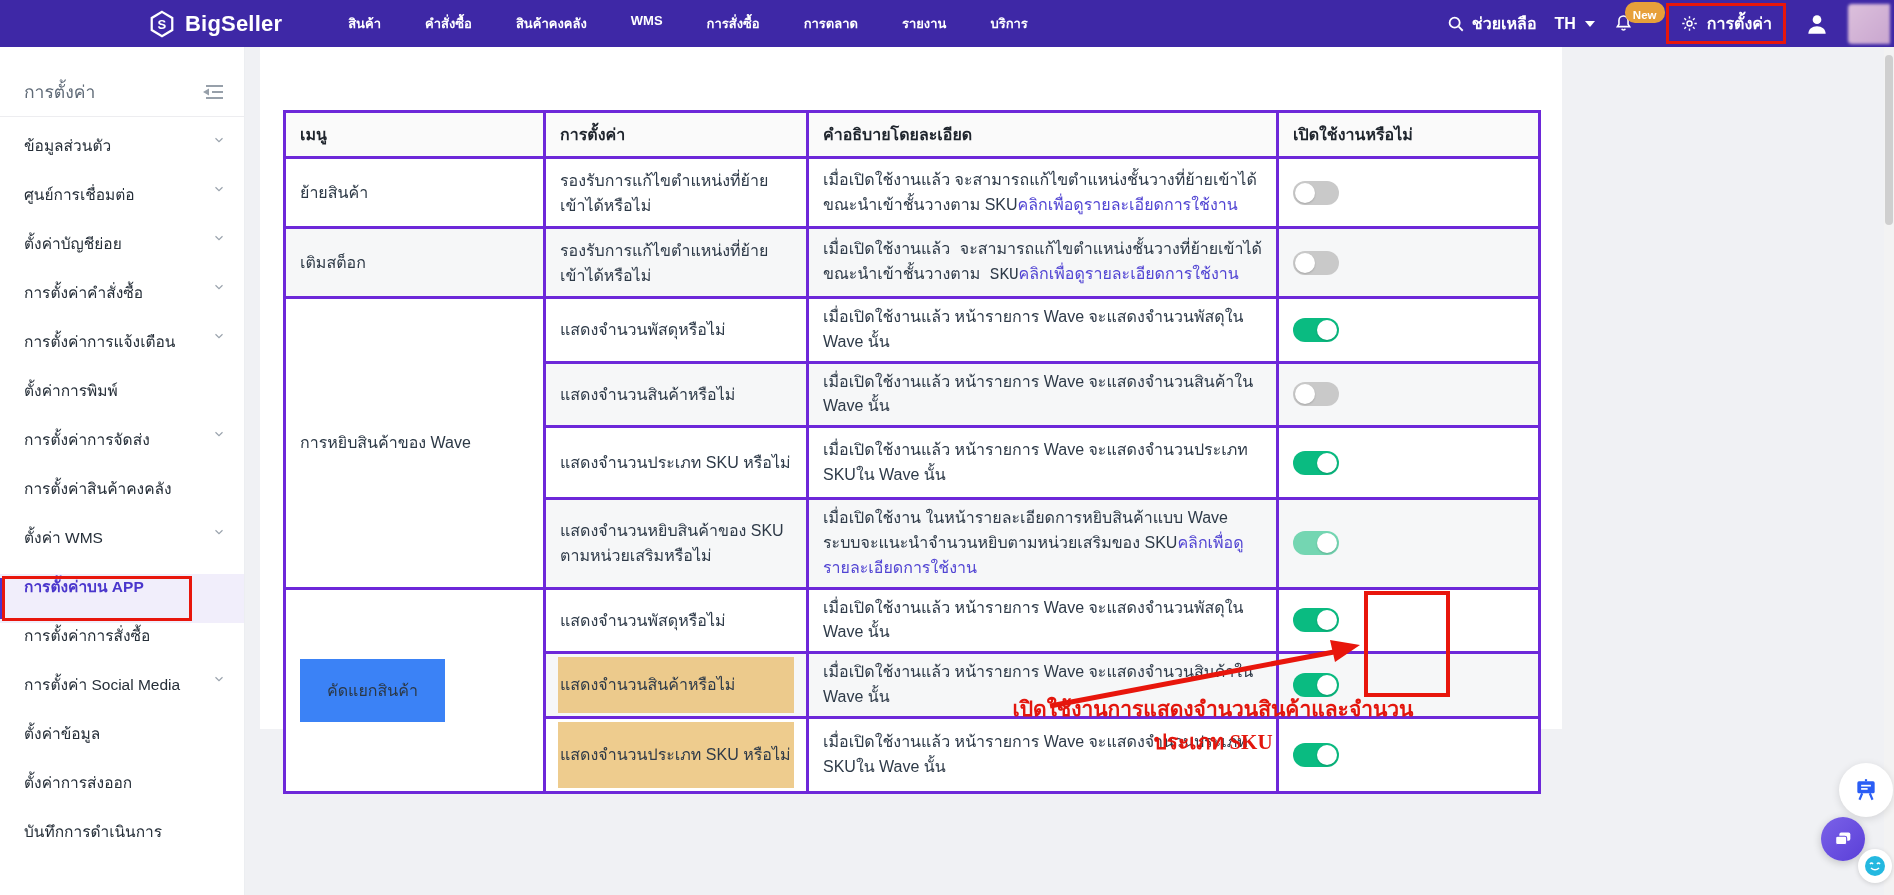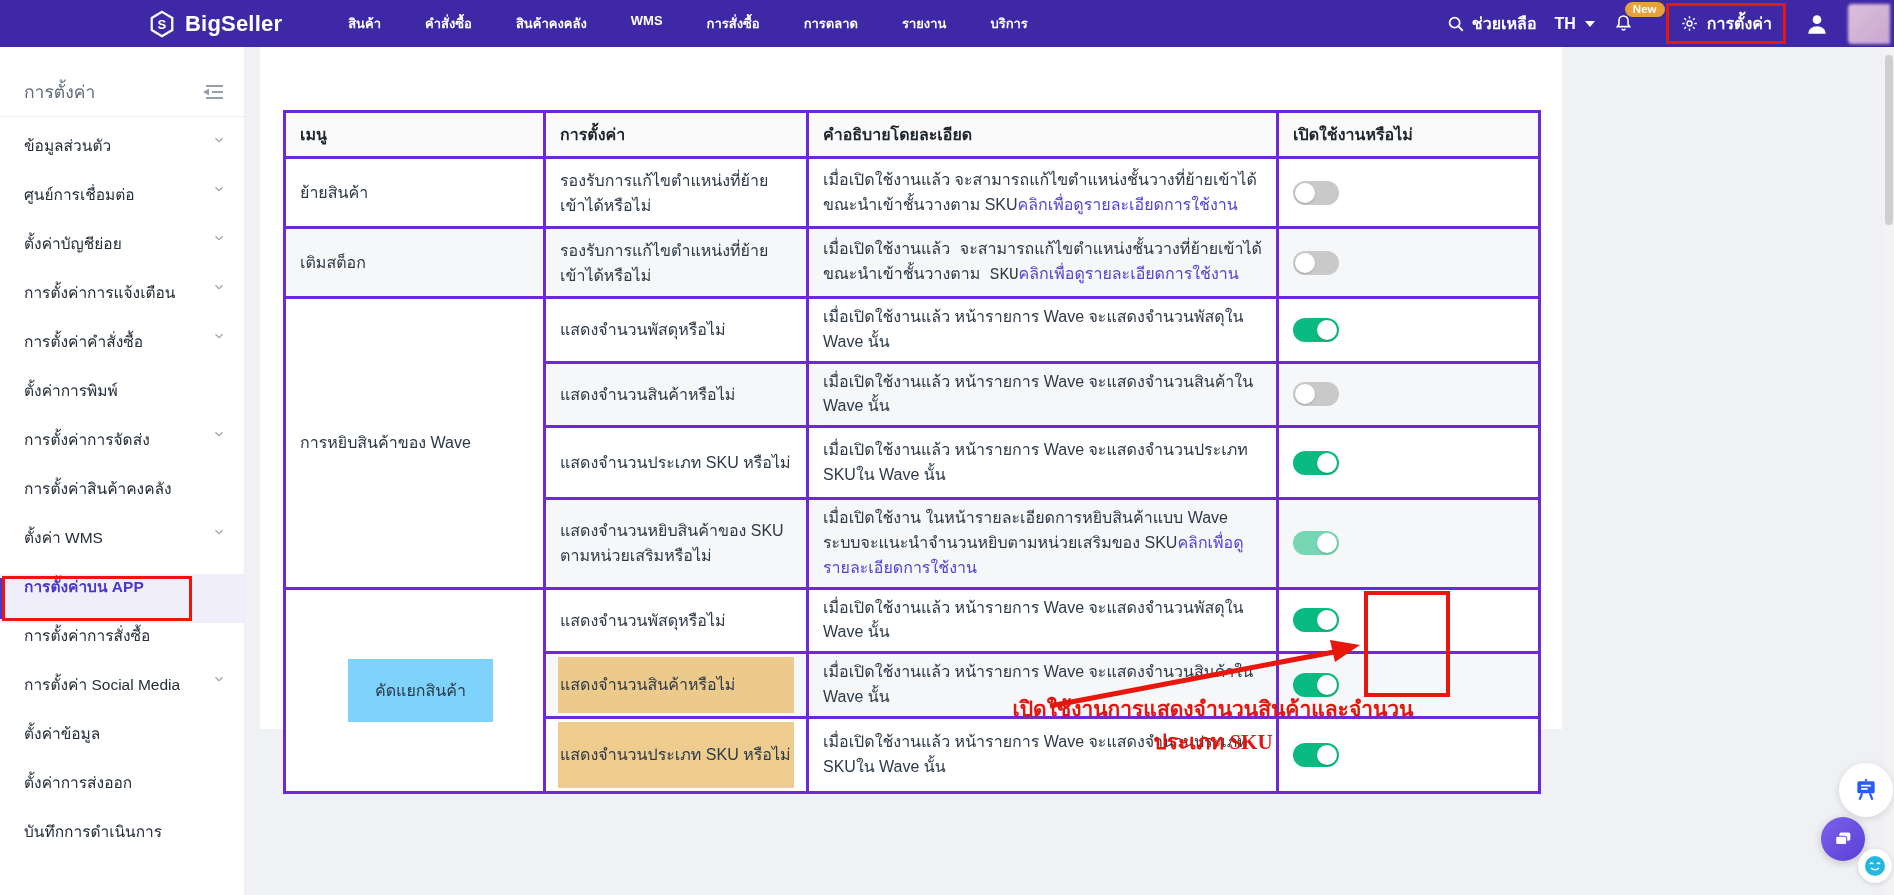--- a/index.html
+++ b/index.html
@@ -12,21 +12,21 @@
   .brand { display:flex; align-items:center; gap:9px; margin-left:148px;
     font-size:22px; font-weight:700; letter-spacing:.2px; }
   .nav { display:flex; gap:44px; margin-left:66px; font-size:13px; font-weight:600; }
   .nav-item { cursor:pointer; white-space:nowrap; }
   .topbar-right { margin-left:auto; display:flex; align-items:center; gap:18px; margin-right:4px; }
   .tb-btn { display:flex; align-items:center; gap:7px; font-size:16px; font-weight:600; cursor:pointer; }
   .caret-down { width:0; height:0; border-left:5px solid transparent; border-right:5px solid transparent;
     border-top:6px solid #fff; display:inline-block; margin-left:2px; }
   .bell-wrap { position:relative; cursor:pointer; margin-right:14px; }
   .new-badge { position:absolute; top:-11px; left:12px; background:#e7a03a; color:#fff;
-    font-size:11.5px; font-weight:700; padding:1px 8px 2px; border-radius:10px; }
+    font-size:11.5px; font-weight:700; padding:7px 8px 2px; border-radius:10px; }
   .tb-settings { display:flex; align-items:center; gap:8px; font-size:16px; font-weight:600;
     border:3px solid #e8160c; padding:5px 11px; cursor:pointer; }
   .avatar-btn { cursor:pointer; display:flex; align-items:center; }
   .user-redacted { width:42px; height:40px; background:linear-gradient(135deg,#dcc0dc,#c9a6cf);
     border-radius:4px 0 0 4px; filter:blur(1.5px); }
 
   
   .sidebar { position:absolute; left:0; top:47px; width:245px; bottom:0; background:#fff;
     border-right:1px solid #eceef1; z-index:10; }
   .sb-header { height:70px; display:flex; align-items:center; justify-content:space-between;
@@ -50,21 +50,21 @@
     vertical-align:middle; padding:6px 14px; }
   .settings-table thead th { background:#fafafa; font-weight:700; color:#1f252d;
     height:46px; font-size:16px; }
   tr.striped > td { background:#f6f7f8; }
   td.menu-cell { background:#fff; color:#2c3845; }
   td.setting-cell { position:relative; }
   td.desc-cell { line-height:1.55;margin-left:44px; }
   .hl-fill { position:absolute; left:12px; right:12px; top:3px; bottom:3px;
     background:rgba(231,184,99,0.72); }
   .setting-text { position:relative; z-index:2; }
-  .hl-menu { display:inline-block; padding:19px 27px; background:#7dd3fc;margin-left:48px; }
+  .hl-menu { display:inline-block; padding:19px 27px; background:#3b82f6; }
   .usage-link { color:#5144d3; cursor:pointer; text-decoration:none; }
 
   
   .toggle { width:46px; height:24px; border-radius:12px; position:relative;
     display:inline-block; vertical-align:middle; cursor:pointer; }
   .toggle::after { content:""; position:absolute; width:20px; height:20px; border-radius:50%;
     background:#fff; top:2px; box-shadow:0 1px 2px rgba(0,0,0,.18); }
   .toggle.on { background:#0abb81; } .toggle.on::after { right:2px; }
   .toggle.light { background:#74d6b2; } .toggle.light::after { right:2px; }
   .toggle.off { background:#c9c9c9; } .toggle.off::after { left:2px; }
@@ -181,27 +181,27 @@
             <polyline points="6,9 12,15 18,9"></polyline>
           </svg></span>
       </li>
       <li class="sb-item">
         <span>ตั้งค่าบัญชีย่อย</span>
         <span><svg width="14" height="14" viewBox="0 0 24 24" fill="none" stroke="#9aa3ad" stroke-width="2">
             <polyline points="6,9 12,15 18,9"></polyline>
           </svg></span>
       </li>
       <li class="sb-item">
+        <span>การตั้งค่าคำสั่งซื้อ</span>
+        <span><svg width="14" height="14" viewBox="0 0 24 24" fill="none" stroke="#9aa3ad" stroke-width="2">
+            <polyline points="6,9 12,15 18,9"></polyline>
+          </svg></span>
+      </li>
+      <li class="sb-item">
         <span>การตั้งค่าการแจ้งเตือน</span>
-        <span><svg width="14" height="14" viewBox="0 0 24 24" fill="none" stroke="#9aa3ad" stroke-width="2">
-            <polyline points="6,9 12,15 18,9"></polyline>
-          </svg></span>
-      </li>
-      <li class="sb-item">
-        <span>การตั้งค่าคำสั่งซื้อ</span>
         <span><svg width="14" height="14" viewBox="0 0 24 24" fill="none" stroke="#9aa3ad" stroke-width="2">
             <polyline points="6,9 12,15 18,9"></polyline>
           </svg></span>
       </li>
       <li class="sb-item">
         <span>ตั้งค่าการพิมพ์</span>
       </li>
       <li class="sb-item">
         <span>การตั้งค่าการจัดส่ง</span>
         <span><svg width="14" height="14" viewBox="0 0 24 24" fill="none" stroke="#9aa3ad" stroke-width="2">

